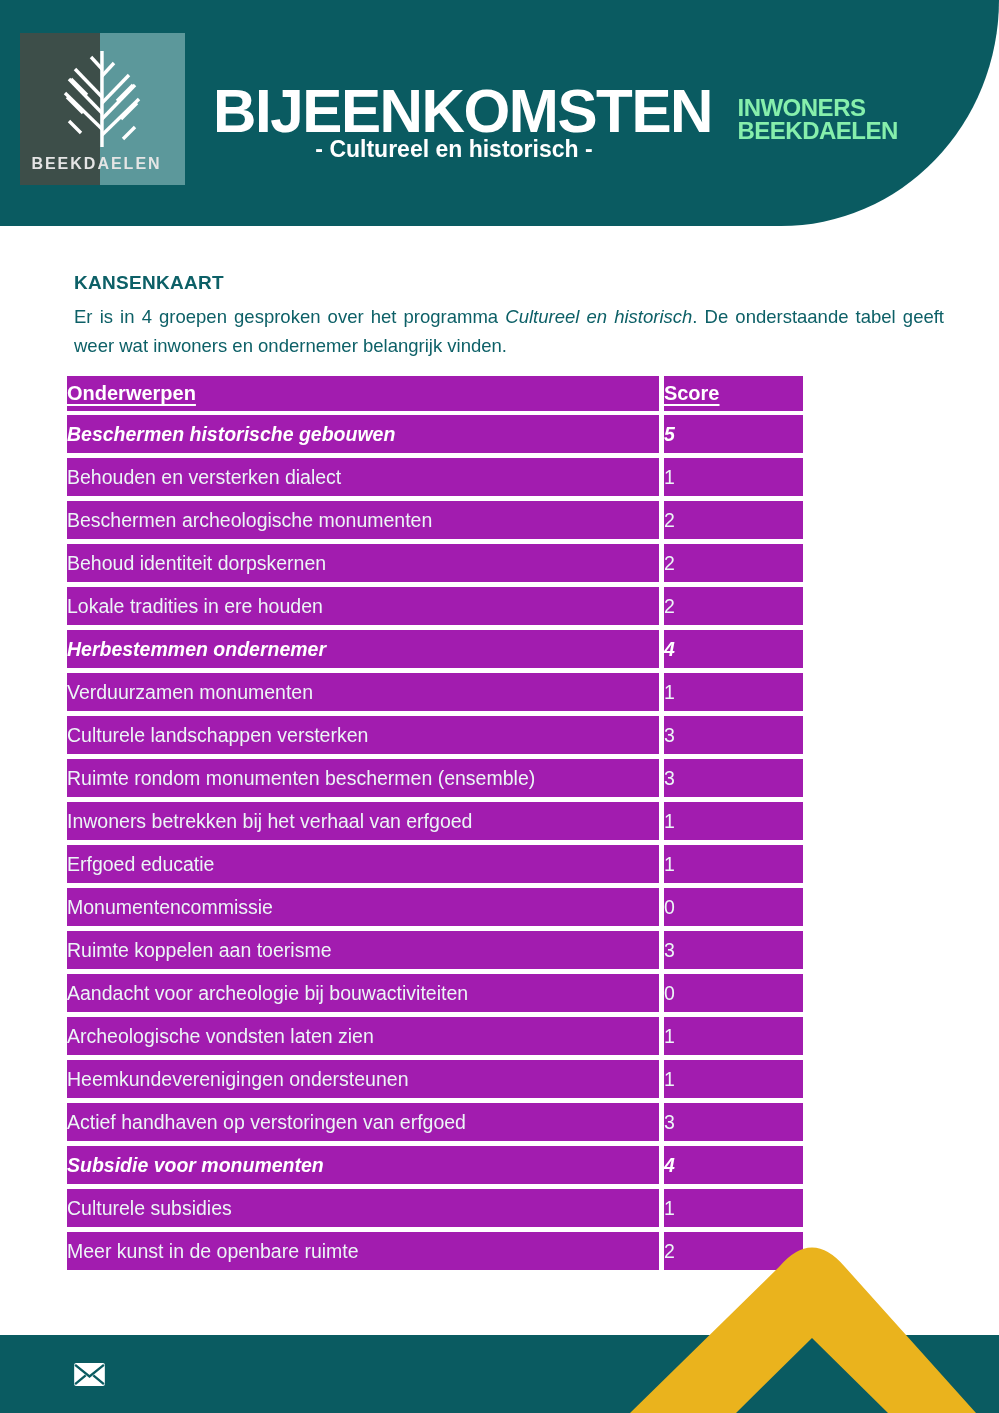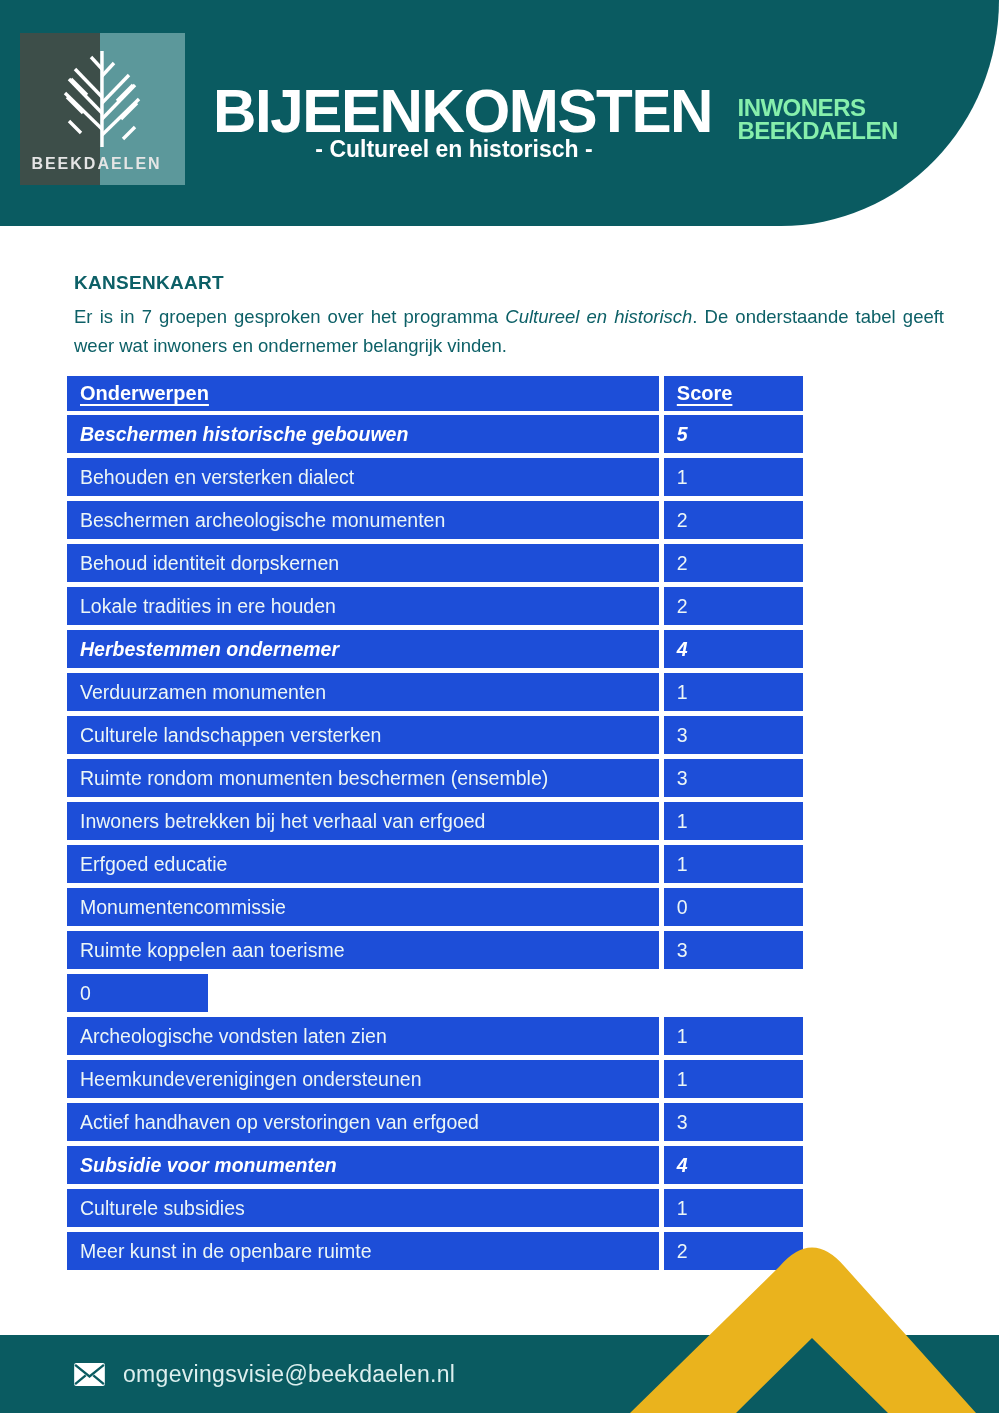--- a/index.html
+++ b/index.html
@@ -38,22 +38,22 @@
   .intro h2{ margin:0 0 8px 0; font-size:19px; letter-spacing:.3px; }
   .intro p{ margin:0; font-size:18.5px; line-height:29px; text-align:justify; }
   
   .ktable{
     position:absolute; left:67px; top:376px; width:736px;
     display:flex; flex-direction:column; gap:4.4px;
   }
   .trow{ display:flex; gap:5px; height:38px; }
   .trow.thead{ height:35px; }
   .tcell{
-    background:#1d4ed8; color:#ecf6f6; display:flex; align-items:center;
-    padding-left:13px; font-size:19.5px; box-sizing:border-box;
+    background:#a21caf; color:#ecf6f6; display:flex; align-items:center;
+    font-size:19.5px; box-sizing:border-box;
   }
   .tlabel{ width:600px; }
   .tscore{ width:141px; }
   .thead .tcell{ font-weight:bold; font-size:20px; color:#ffffff; }
   .thead .u{ text-decoration:underline; text-underline-offset:4px; }
   .trow.emph .tcell{ font-weight:bold; font-style:italic; color:#ffffff; }
   
   .footer{
     position:absolute; left:0; top:1335px; width:100%; height:78px;
     background:#0a5b61; display:flex; align-items:center; z-index:1;
@@ -105,21 +105,21 @@
       <div class="audience">
         <div>INWONERS</div>
         <div>BEEKDAELEN</div>
       </div>
     </div>
     <div class="subtitle">- Cultureel en historisch -</div>
   </header>
 
   <section class="intro">
     <h2>KANSENKAART</h2>
-    <p><span>Er is in 7 groepen gesproken over het programma </span><em>Cultureel en historisch</em><span>. De onderstaande tabel geeft weer wat inwoners en ondernemer belangrijk vinden.</span></p>
+    <p><span>Er is in 4 groepen gesproken over het programma </span><em>Cultureel en historisch</em><span>. De onderstaande tabel geeft weer wat inwoners en ondernemer belangrijk vinden.</span></p>
   </section>
 
   <section class="ktable">
     <div class="trow thead">
       <div class="tcell tlabel">
           <span class="u">Onderwerpen</span>
         </div>
       <div class="tcell tscore">
           <span class="u">Score</span>
         </div>
@@ -171,20 +171,21 @@
         </div>
         <div class="trow">
           <div class="tcell tlabel">Monumentencommissie</div>
           <div class="tcell tscore">0</div>
         </div>
         <div class="trow">
           <div class="tcell tlabel">Ruimte koppelen aan toerisme</div>
           <div class="tcell tscore">3</div>
         </div>
         <div class="trow">
+          <div class="tcell tlabel">Aandacht voor archeologie bij bouwactiviteiten</div>
           <div class="tcell tscore">0</div>
         </div>
         <div class="trow">
           <div class="tcell tlabel">Archeologische vondsten laten zien</div>
           <div class="tcell tscore">1</div>
         </div>
         <div class="trow">
           <div class="tcell tlabel">Heemkundeverenigingen ondersteunen</div>
           <div class="tcell tscore">1</div>
         </div>
@@ -206,20 +207,19 @@
         </div>
       </div>
   </section>
 
   <footer class="footer">
     <svg class="mail-icon" viewBox="0 0 32 24">
       <rect x="0" y="0" width="32" height="24" rx="2" fill="#ffffff"></rect>
       <path d="M1 2 L16 14 L31 2" fill="none" stroke="#0a5b61" stroke-width="2.4"></path>
       <path d="M1 22 L12 13 M31 22 L20 13" fill="none" stroke="#0a5b61" stroke-width="2.4"></path>
     </svg>
-    <a href="#">omgevingsvisie@beekdaelen.nl</a>
   </footer>
 
   <svg class="chevron-svg" viewBox="0 0 999 1413">
     <path d="M630 1413 L779 1267 Q812 1228 845 1267 L976 1413 L888 1413 L812 1338 L736 1413 Z" fill="#eab31d"></path>
   </svg>
 
 </div>
 
 </body></html>

